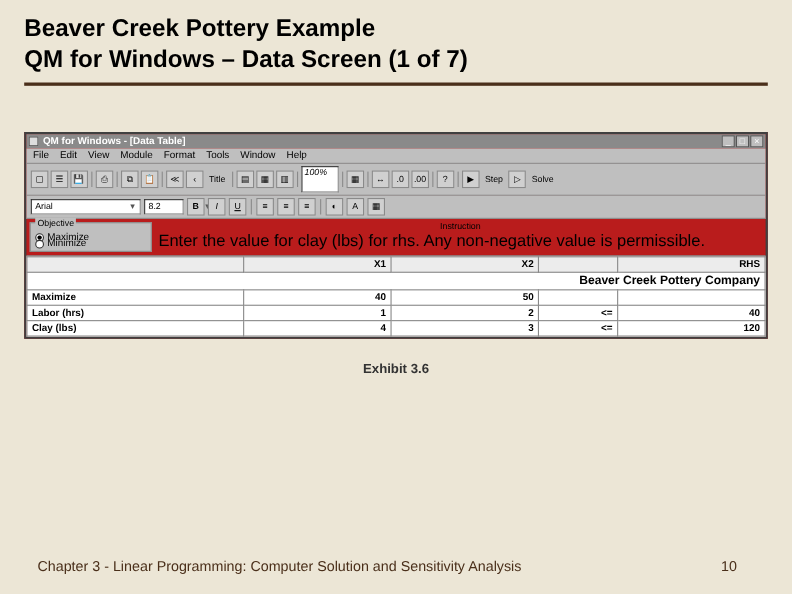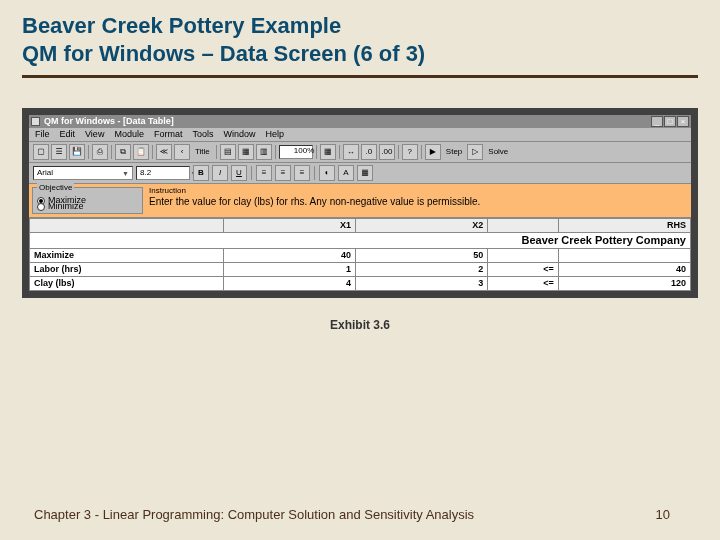--- a/index.html
+++ b/index.html
@@ -5,67 +5,67 @@
   * { box-sizing: border-box; margin: 0; padding: 0; }
   body {
     width: 720px; height: 540px;
     background: #ece6d6;
     font-family: Arial, Helvetica, sans-serif;
     position: relative; overflow: hidden;
   }
   .slide-title {
     padding: 12px 22px 6px 22px;
     font-weight: bold; font-size: 22px;
-    color: #0c4a6e; line-height: 1.25;
+    color: #000000; line-height: 1.25;
   }
   .title-rule {
     margin: 2px 22px 0 22px;
     border: none; border-top: 3px solid #4a2f1a;
   }
 
   
   .shot {
-    margin: 30px 22px 0 22px;
-    border: 7px solid #404040;
-    background: #fdba74;
+    margin: 42px 22px 0 22px;
+    border: 2px solid #404040;
+    background: #b91c1c;
     font-size: 9px; color: #000;
     line-height: 1;
   }
   .titlebar {
     display: flex; align-items: center;
     background: #8a8a8a; color: #fff;
     padding: 1px 2px; height: 13px;
   }
   .sysicon { width: 9px; height: 9px; background: #ddd; margin-right: 4px; border:1px solid #555; }
   .titlebar-text { flex: 1; font-weight: bold; font-size: 9px; }
   .winbtns { display: flex; gap: 1px; }
   .winbtn { width: 12px; height: 11px; background: #bfbfbf; border:1px solid #555; font-size:8px; text-align:center; line-height:9px; }
 
   .menubar { display:flex; gap:10px; padding:2px 6px; background:#bfbfbf; border-bottom:1px solid #8a8a8a; }
   .menubar span { font-size:9px; }
 
   .toolbar { display:flex; align-items:center; gap:2px; padding:2px 4px; background:#bfbfbf; border-bottom:1px solid #8a8a8a; }
   .tbtn { width:16px; height:16px; border:1px solid #8a8a8a; background:#d0d0d0; display:flex; align-items:center; justify-content:center; font-size:8px; }
   .tsep { width:1px; height:14px; background:#8a8a8a; margin:0 1px; }
-  .zoom { width:34px; height:14px; background:#fff; border:1px inset #888; font-size:8px; padding:1px 14px; }
+  .zoom { width:34px; height:24px; background:#fff; border:1px inset #888; font-size:8px; padding:1px 2px;font-style:italic; }
   .tlabel { font-size:8px; padding:0 3px; }
 
   .fmtbar { display:flex; align-items:center; gap:3px; padding:2px 4px; background:#bfbfbf; border-bottom:1px solid #8a8a8a; }
   .combo { height:14px; background:#fff; border:1px inset #888; font-size:8px; padding:1px 3px; display:flex; align-items:center; justify-content:space-between;gap:36px; }
   .combo .dd { font-size:7px; color:#555; margin-left:3px; }
 
   .midrow { display:flex; border-bottom:1px solid #8a8a8a; }
   .objective { width:111px; border:1px solid #8a8a8a; margin:3px; padding:2px 4px; background:#bfbfbf; }
   .objective .grouplabel { font-size:8px; position:relative; top:-7px; background:#bfbfbf; padding:0 2px; }
   .radio-row { display:flex; align-items:center; gap:3px; font-size:9px; margin-top:-3px; }
   .radio { width:8px; height:8px; border:1px solid #333; border-radius:50%; background:#fff; display:inline-block; }
   .radio.sel::after { content:""; display:block; width:4px; height:4px; background:#000; border-radius:50%; margin:1px; }
   .instruction { flex:1; margin:3px; }
-  .instruction .grouplabel { font-size:8px; }
-  .instruction .txt { font-size:10px; margin-top:2px; }
+  .instruction .grouplabel { font-size:8px;text-align:center; }
+  .instruction .txt { font-size:15px; margin-top:2px; }
 
   .sheet-title-row td {
     background:#bfbfbf; border:1px solid #8a8a8a;
     text-align:center; font-size:11px; padding:2px 0;
   }
   .sheet {
     width:100%; border-collapse:collapse; background:#fff;
     font-size:9px;
   }
   .sheet th, .sheet td {
@@ -83,21 +83,21 @@
     position:absolute; bottom:18px; left:0; right:16px;
     display:flex; justify-content:space-between;
     padding:0 34px; font-size:13px; color:#4a2f1a;
   }
 </style>
 </head>
 <body>
 
 <div class="slide-title">
   <span>Beaver Creek Pottery Example</span><br>
-  <span>QM for Windows – Data Screen (6 of 3)</span>
+  <span>QM for Windows – Data Screen (1 of 7)</span>
 </div>
 <hr class="title-rule">
 
 <div class="shot">
 
   <div class="titlebar">
     <div class="sysicon"></div>
     <div class="titlebar-text">QM for Windows - [Data Table]</div>
     <div class="winbtns">
       <div class="winbtn">_</div>
@@ -149,21 +149,21 @@
     <span class="tlabel">Step</span>
     <div class="tbtn">▷</div>
     <span class="tlabel">Solve</span>
   </div>
 
   <div class="fmtbar">
     <div class="combo" style="width:100px">
         <span>Arial</span>
         <span class="dd">▼</span>
       </div>
-    <div class="combo" style="width:54px">
+    <div class="combo" style="width:36px">
         <span>8.2</span>
         <span class="dd">▼</span>
       </div>
     <div class="tbtn">
         <b>B</b>
       </div>
     <div class="tbtn">
         <i>I</i>
       </div>
     <div class="tbtn">

